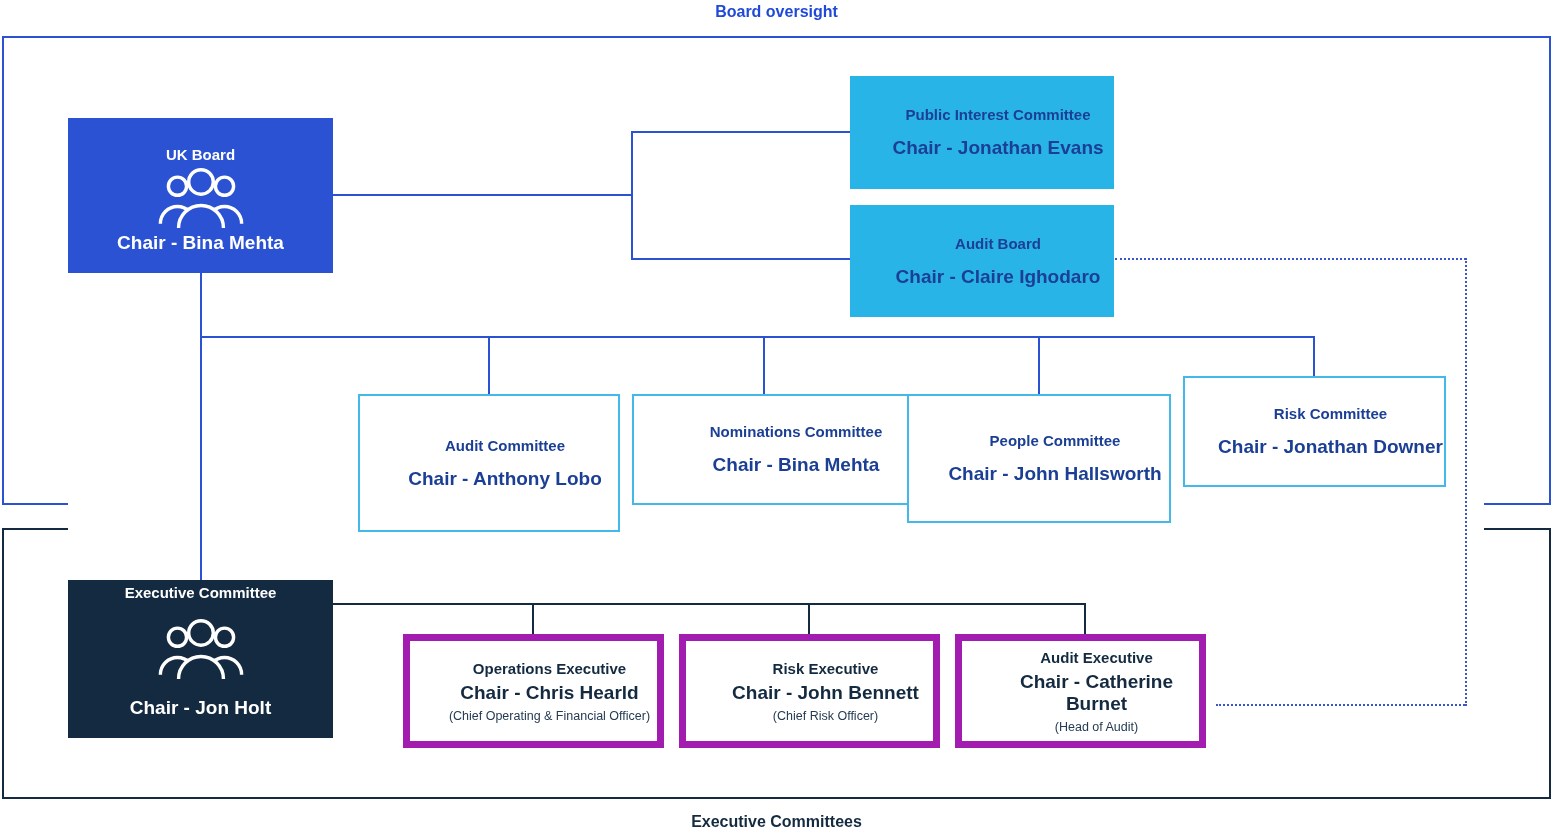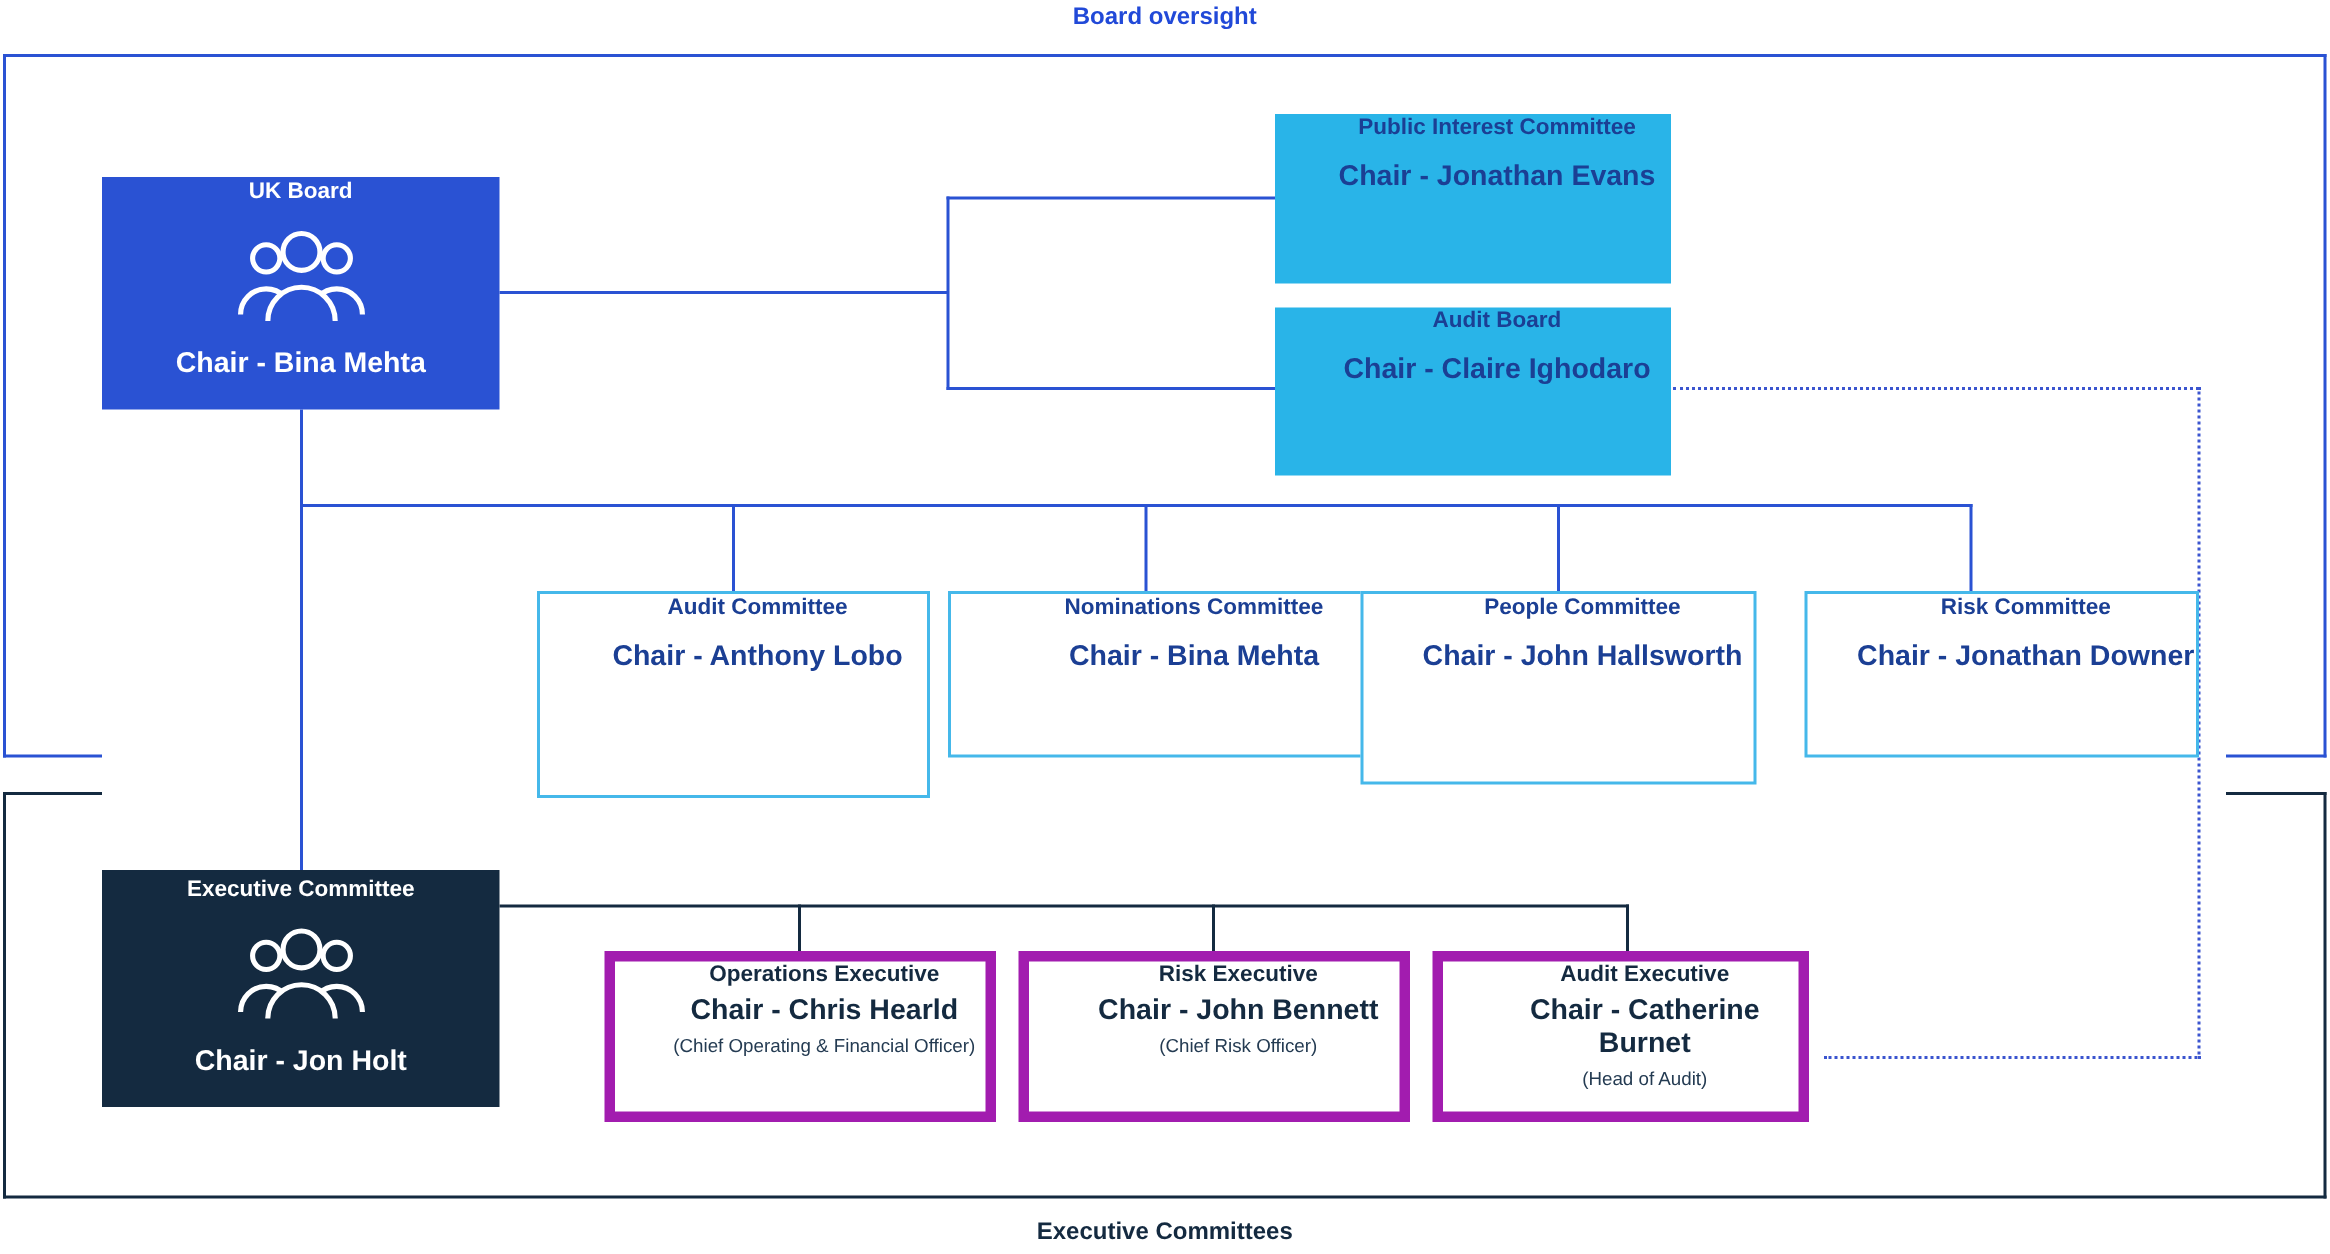--- a/index.html
+++ b/index.html
@@ -38,25 +38,25 @@
   
   .line{position:absolute;}
   .blue{background:#2a52d3;}
   .dark{background:#142a40;}
   .dot-h{position:absolute;border-top:2px dotted #3b55cf;height:0;}
   .dot-v{position:absolute;border-left:2px dotted #3b55cf;width:0;}
 
   
   .box{
     position:absolute;box-sizing:border-box;
-    display:flex;flex-direction:column;align-items:center;
+    display:flex;flex-direction:column;align-items:center;justify-content:center;
     text-align:center;
     padding-left:32px;
   }
-  .box-blue{background:#2a52d3;color:#ffffff;justify-content:space-between;padding:1px 8px 19px;}
+  .box-blue{background:#2a52d3;color:#ffffff;justify-content:space-between;padding:28px 8px 19px;}
   .box-dark{background:#142a40;color:#ffffff;justify-content:space-between;padding:4px 8px 19px;}
   .box-lightblue{background:#29b4e8;color:#1b3f94;gap:14px;}
   .box-outline-lightblue{background:#ffffff;border:2px solid #45b8ea;color:#1b3f94;gap:14px;}
   .box-outline-dark{background:#ffffff;border:7px solid #a21caf;color:#142a40;gap:5px;}
   .box-title{font-weight:bold;font-size:15px;}
   .box-chair{font-weight:bold;font-size:19px;}
   .box-sub{font-weight:normal;font-size:12.5px;color:#243b52;}
   .people{width:92px;height:62px;}
   .box-blue .person-front{fill:#2a52d3;}
   .box-dark .person-front{fill:#142a40;}
@@ -125,21 +125,21 @@
     <div class="box-chair">Chair - Anthony Lobo</div>
   </div>
   <div class="box box-outline-lightblue" style="left:632px;top:394px;width:296px;height:111px;">
     <div class="box-title">Nominations Committee</div>
     <div class="box-chair">Chair - Bina Mehta</div>
   </div>
   <div class="box box-outline-lightblue" style="left:907px;top:394px;width:264px;height:129px;">
     <div class="box-title">People Committee</div>
     <div class="box-chair">Chair - John Hallsworth</div>
   </div>
-  <div class="box box-outline-lightblue" style="left:1183px;top:394px;width:263px;height:111px;margin-left:20px;">
+  <div class="box box-outline-lightblue" style="left:1183px;top:376px;width:263px;height:111px;">
     <div class="box-title">Risk Committee</div>
     <div class="box-chair">Chair - Jonathan Downer</div>
   </div>
 
   <div class="box box-dark" style="left:68px;top:580px;width:265px;height:158px;">
     <div class="box-title">Executive Committee</div>
     <svg class="people" viewBox="0 0 84 58">
       <circle cx="20" cy="18" r="8.5" fill="none" stroke="#ffffff" stroke-width="3.2"></circle>
       <circle cx="64" cy="18" r="8.5" fill="none" stroke="#ffffff" stroke-width="3.2"></circle>
       <path d="M 4 53 a 16 16 0 0 1 32 0" fill="none" stroke="#ffffff" stroke-width="3.2"></path>

